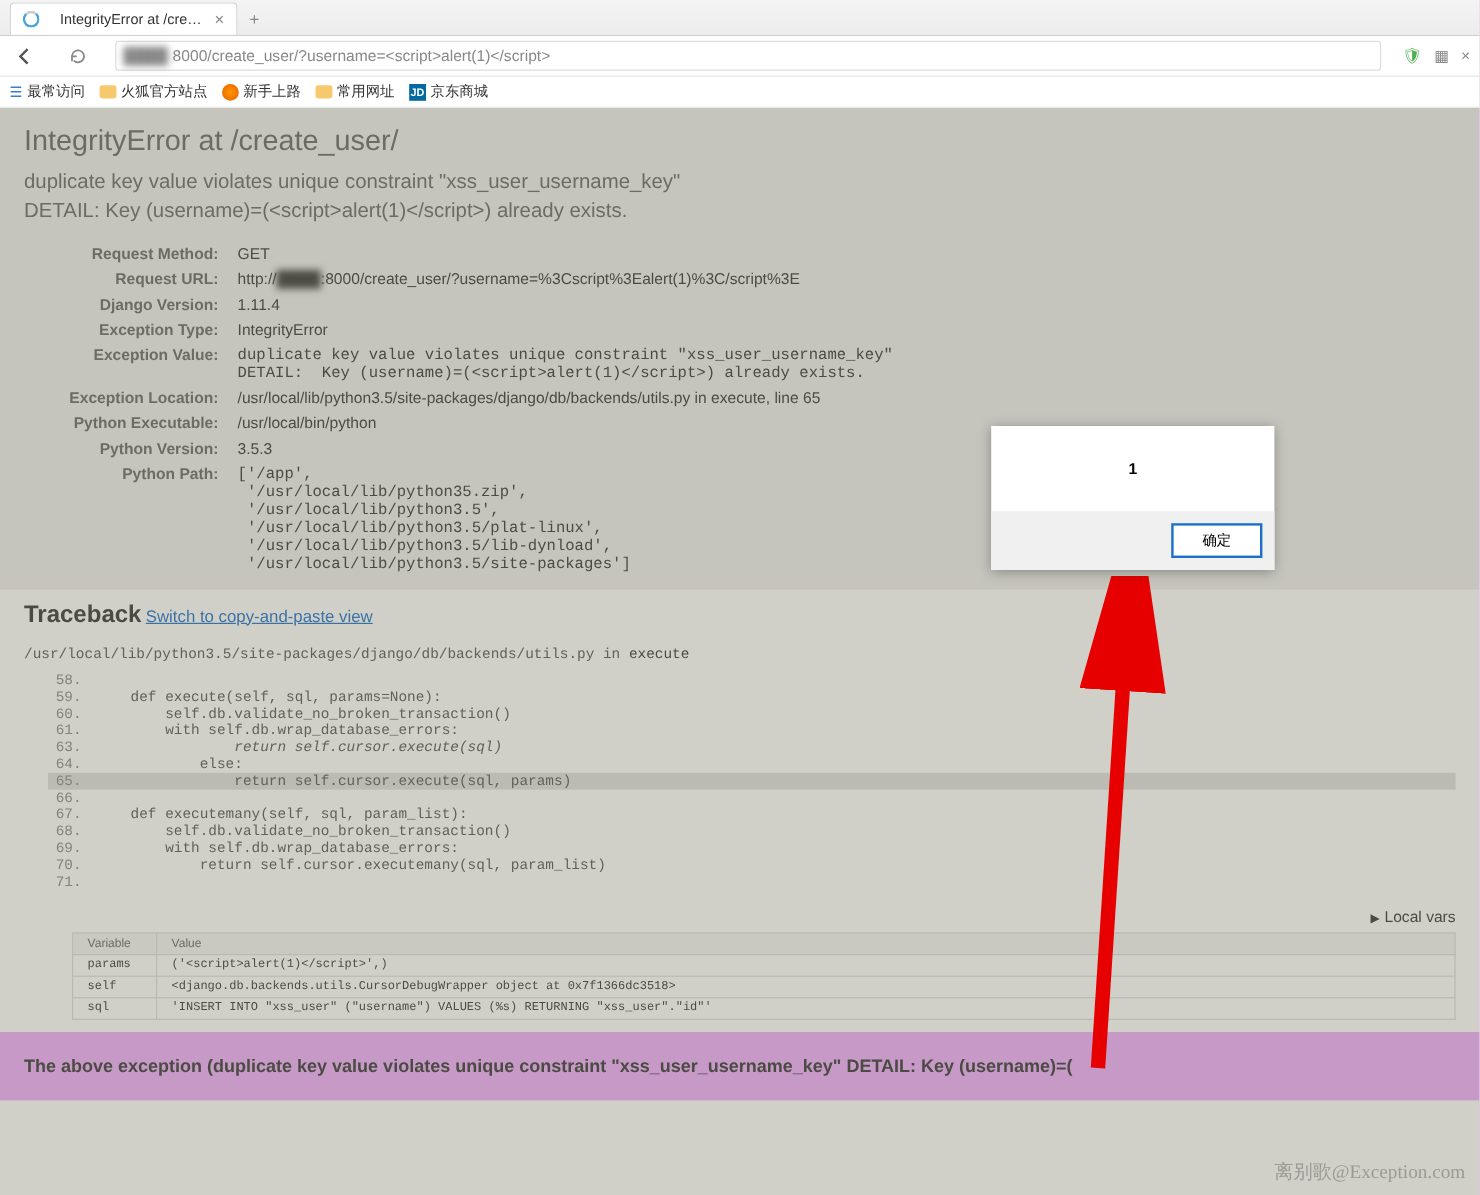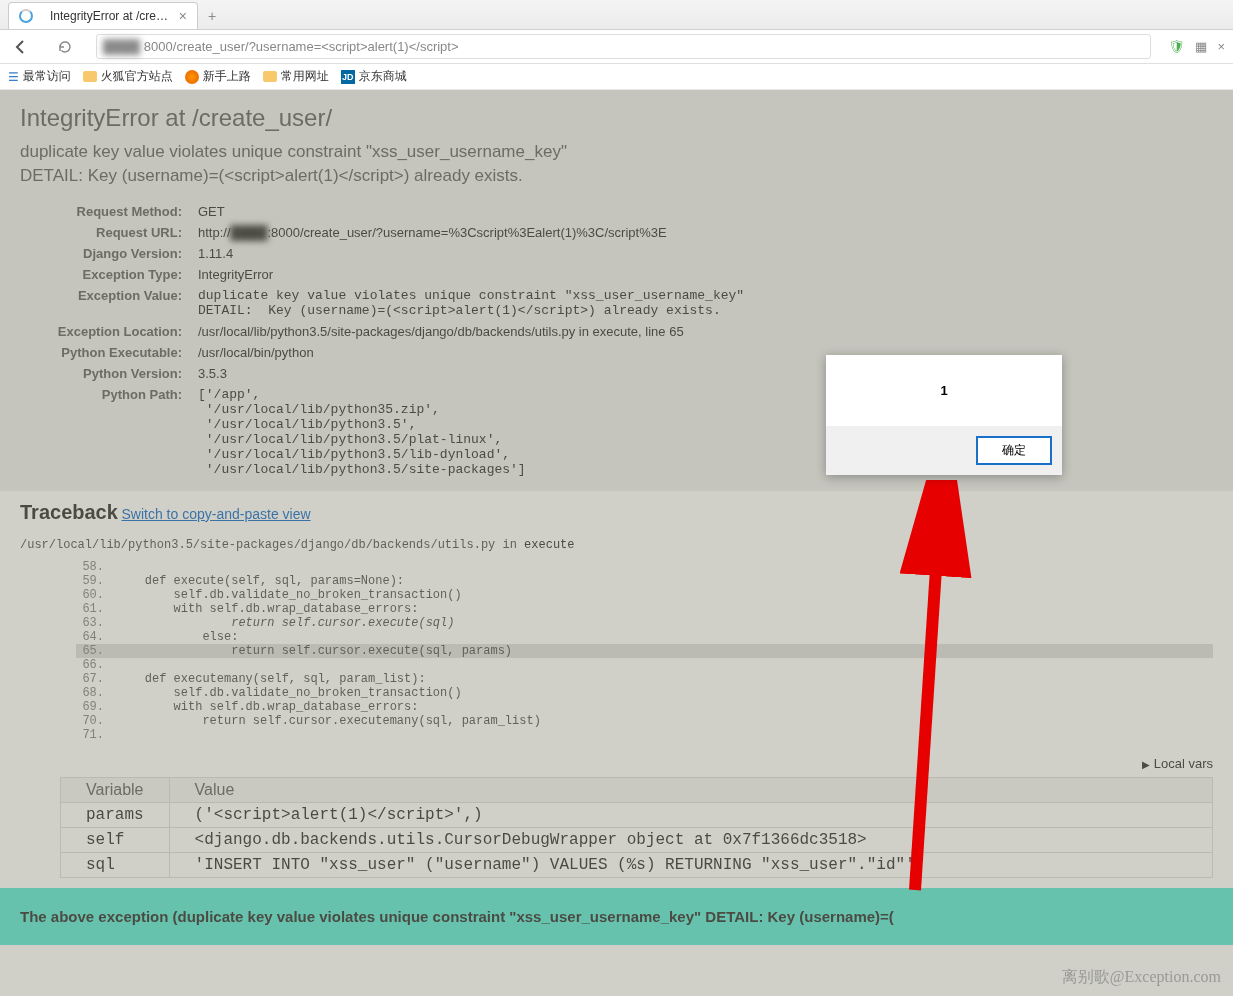--- a/index.html
+++ b/index.html
@@ -20,48 +20,48 @@
 .nav-icons { display: flex; gap: 10px; color: #888; }
 .shield { color: #4caf50; }
 
 .bookmark-bar { height: 26px; background: #fff; display: flex; align-items: center; gap: 12px; padding: 0 8px; font-size: 12px; color: #333; border-bottom: 1px solid #e8e8e8; }
 .bookmark-item { display: flex; align-items: center; gap: 4px; cursor: pointer; }
 .folder-icon { width: 14px; height: 11px; background: #f7c96c; border-radius: 2px; }
 .ff-icon { width: 14px; height: 14px; background: radial-gradient(#ff9500,#e66000); border-radius: 50%; }
 .jd-icon { width: 14px; height: 14px; background: #0369a1; color: #fff; font-size: 9px; display: flex; align-items: center; justify-content: center; font-weight: bold; }
 
 
-.page { background: #5eead4; }
+.page { background: #f0abfc; }
 .header { background: #eee; padding: 14px 20px 10px 20px; }
 .header h1 { font-size: 24px; font-weight: normal; color: #666; margin-bottom: 8px; }
 .header .summary { font-size: 17px; color: #666; line-height: 1.4; margin-bottom: 12px; }
 .meta-table { width: 100%; }
 .meta-table td { padding: 2px 4px; vertical-align: top; font-size: 13px; }
 .meta-table td:first-child { text-align: right; font-weight: bold; color: #666; width: 170px; padding-right: 10px; }
 .meta-table td:last-child { color: #333; }
 .mono { font-family: "Courier New", monospace; font-size: 12px; white-space: pre; }
 .blurinline { filter: blur(3px); }
 
 .traceback-section { padding: 10px 20px; background: #fff; }
 .traceback-section h2 { font-size: 20px; color: #333; display: inline; }
 .switch-link { color: #1a6fc9; font-size: 14px; text-decoration: underline; cursor: pointer; }
 
 .tb-file { font-family: "Courier New", monospace; font-size: 12px; color: #555; margin: 14px 0 8px 0; }
 .tb-file .func { color: #333; }
 
-.code-block { margin-left: 56px; font-family: "Courier New", monospace; font-size: 12px; color: #555; }
+.code-block { margin-left: 20px; font-family: "Courier New", monospace; font-size: 12px; color: #555; }
 .code-line { display: flex; }
 .code-line .ln { width: 40px; text-align: right; padding-right: 12px; color: #888; }
 .code-line.hl { background: #dfdfdf; }
 
 .local-vars { margin: 14px 0 0 40px; font-size: 13px; color: #333; cursor: pointer; text-align: right; }
 .local-vars::before { content: "▶"; font-size: 10px; margin-right: 4px; }
 
 .vars-table { margin: 6px 0 0 40px; border-collapse: collapse; width: calc(100% - 40px); }
-.vars-table th, .vars-table td { border: 1px solid #ddd; padding: 3px 25px; font-size: 16px; text-align: left; }
+.vars-table th, .vars-table td { border: 1px solid #ddd; padding: 3px 12px; font-size: 10px; text-align: left; }
 .vars-table th { background: #f4f4f4; color: #666; font-weight: normal; }
 .vars-table td { font-family: "Courier New", monospace; color: #333; }
 .vars-table td:first-child { width: 70px; }
 
 .chain-text { font-size: 15px; font-weight: bold; color: #333; padding: 20px; }
 
 
 .dim { position: absolute; top: 90px; left: 0; right: 0; bottom: 0; background: rgba(120,120,100,0.35); pointer-events: none; }
 
 

